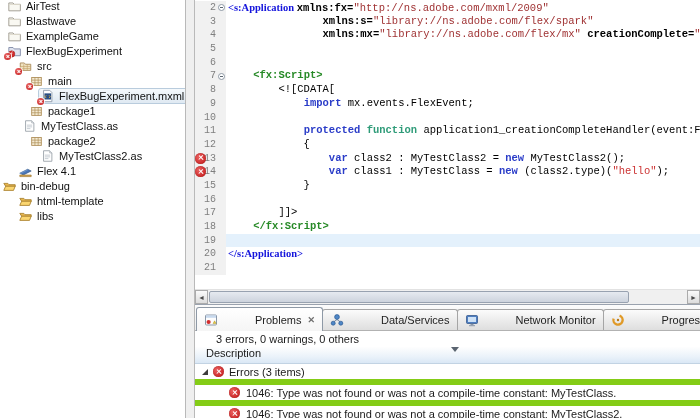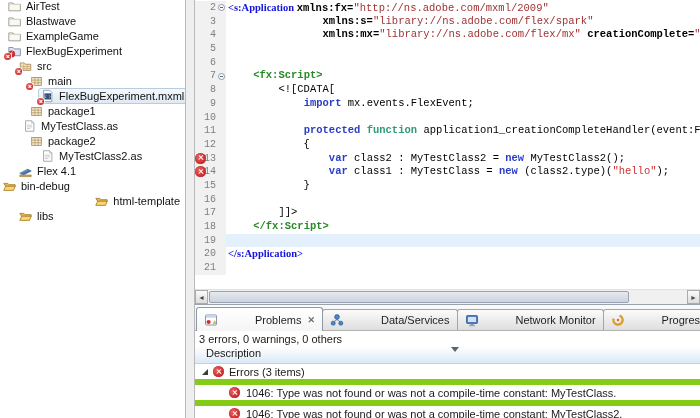--- a/index.html
+++ b/index.html
@@ -73,21 +73,21 @@
           border-bottom:1px solid #B2B2B2;padding-left:1px;box-sizing:border-box;}
   .tab{display:flex;align-items:center;gap:4px;height:21px;padding:0 7px;margin-right:-1px;position:relative;
        border:1px solid #A5A5A5;border-bottom:none;border-radius:3px 3px 0 0;
        background:linear-gradient(#FBFBFB,#DEDEDE);box-sizing:border-box;}
   .tab.active{background:linear-gradient(#FFFFFF,#F5F5F5);height:24px;z-index:2;margin-bottom:-1px;border-color:#8E99A6;}
   .tab-label{font-size:11px;color:#1E1E1E;white-space:nowrap;margin-left:33px;}
   .tab-close{font-size:9px;color:#6F6F6F;margin-left:2px;font-weight:bold;}
   .tab-icon{width:14px;height:14px;flex:0 0 auto;}
   .tab-icon svg{width:14px;height:14px;display:block;}
 
-  #status-line{height:16px;display:flex;align-items:center;padding-left:4px;background:#FFF;color:#1A1A1A;}
+  #status-line{height:16px;display:flex;align-items:center;padding-left:21px;background:#FFF;color:#1A1A1A;}
   #desc-header{height:16px;background:linear-gradient(#FEFEFE,#EAF2FA 60%,#DAE8F5);
                border-bottom:1px solid #C2D3E3;display:flex;align-items:flex-start;padding-left:11px;
                color:#1A1A1A;position:relative;}
   #sort-indicator{position:absolute;left:256px;top:0;width:0;height:0;
                   border-left:4px solid transparent;border-right:4px solid transparent;border-top:5px solid #5A6470;}
 
   .problem-group-row{height:15px;display:flex;align-items:center;padding-left:7px;gap:5px;background:#FFF;}
   .twistie{width:0;height:0;border-bottom:6px solid #3C3C3C;border-left:6px solid transparent;flex:0 0 auto;}
   .problem-row{height:15px;display:flex;align-items:center;padding-left:34px;gap:6px;border-top:6px solid #84cc16;background:#FFF;}
   .problem-text{color:#1A1A1A;white-space:nowrap;}
@@ -244,21 +244,21 @@
           <span class="tree-sel">
             <span class="tree-icon">
               <svg viewBox="0 0 16 16">
                 <path d="M1.5 5h4.6l1.3 1.5h7.1v2H3.8z" fill="#E8B74E" stroke="#A8802E"></path>
                 <path d="M3.6 8.2h10.9L12.6 13H1.5z" fill="#FBD670" stroke="#A8802E"></path>
               </svg>
             </span>
             <span class="tree-label">bin-debug</span>
           </span>
         </div>
-        <div class="tree-row" style="padding-left: 16px; justify-content: flex-end;">
+        <div class="tree-row" style="padding-left: 16px;">
           <span class="tree-sel">
             <span class="tree-icon">
               <svg viewBox="0 0 16 16">
                 <path d="M1.5 5h4.6l1.3 1.5h7.1v2H3.8z" fill="#E8B74E" stroke="#A8802E"></path>
                 <path d="M3.6 8.2h10.9L12.6 13H1.5z" fill="#FBD670" stroke="#A8802E"></path>
               </svg>
             </span>
             <span class="tree-label">html-template</span>
           </span>
         </div>

